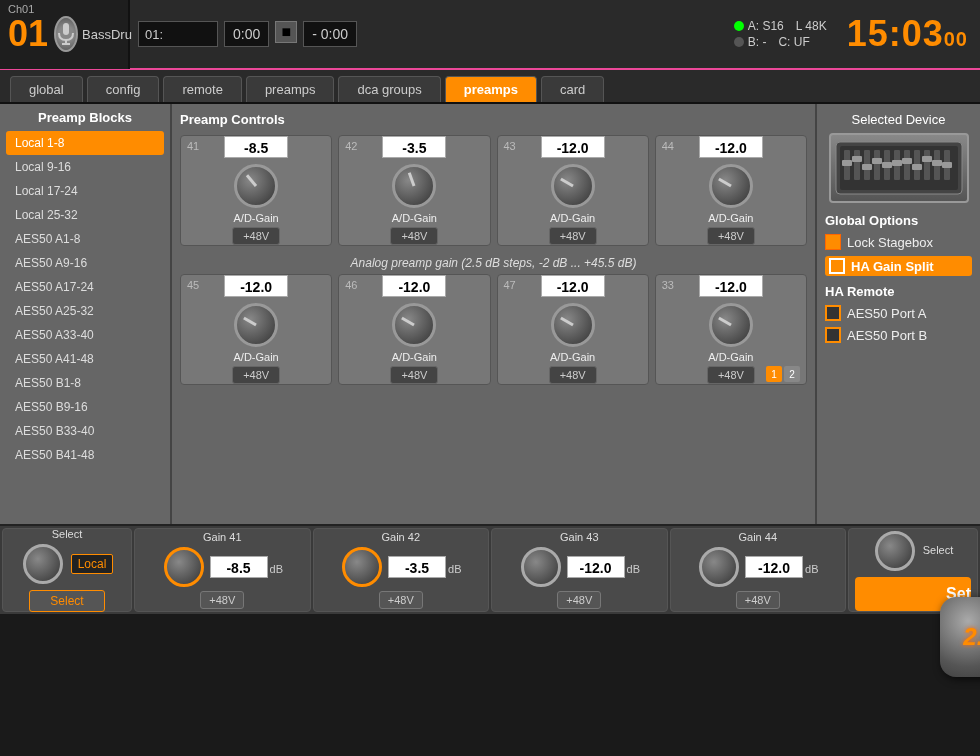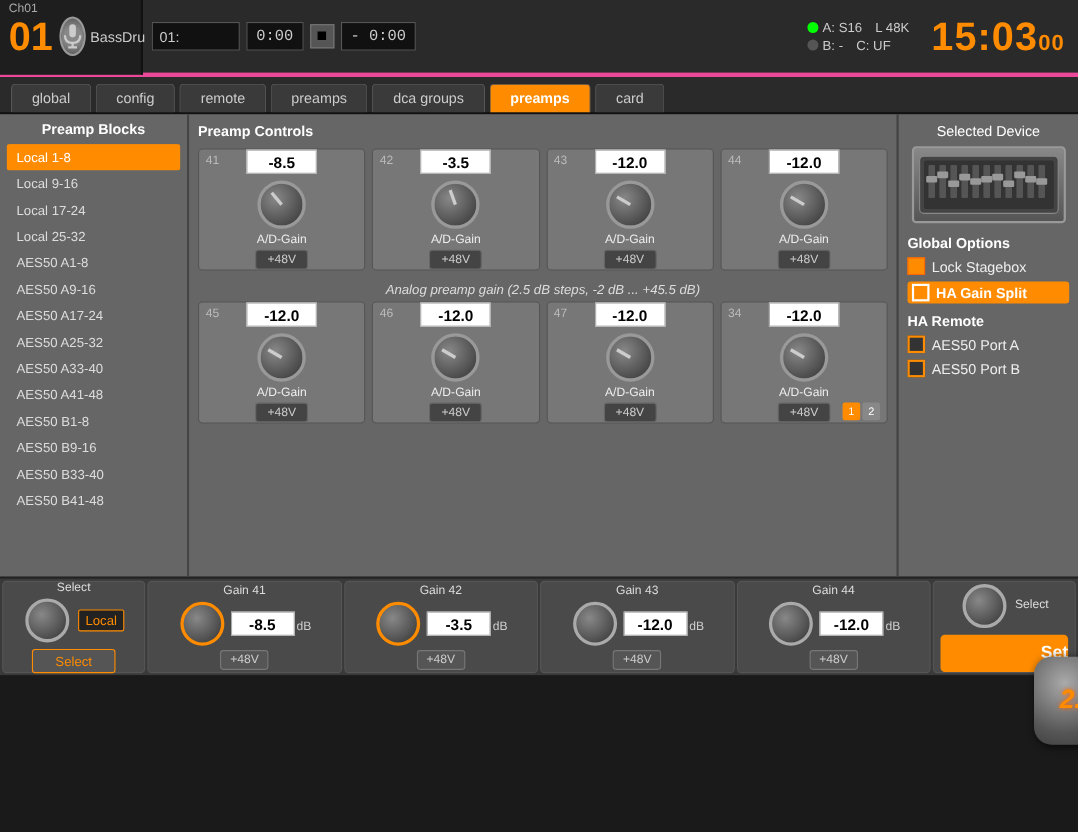--- a/index.html
+++ b/index.html
@@ -10,47 +10,46 @@
       font-family: Arial, sans-serif;
       overflow: hidden;
     }
 
     
     .top-bar {
       display: flex;
       align-items: center;
       background: #2a2a2a;
       height: 70px;
-      border-bottom: 4px solid #ec4899;
+      border-bottom: 2px solid #ec4899;
     }
     .transport-area {
       flex: 1;
       display: flex;
-      align-items: center;
+      align-items: flex-start;
       padding: 0 8px;
       gap: 6px;
     }
     .transport-input {
       background: #111;
       border: 1px solid #555;
       color: #ccc;
       font-size: 13px;
       padding: 3px 6px;
       height: 26px;
     }
     .transport-time {
       color: #ccc;
       font-size: 14px;
       background: #111;
       border: 1px solid #555;
       padding: 3px 8px;
       height: 26px;
       display: flex;
       align-items: center;
-      font-family: Liberation Mono, monospace;
     }
     .transport-btn {
       background: #555;
       border: 1px solid #777;
       width: 22px;
       height: 22px;
       display: flex;
       align-items: center;
       justify-content: center;
       cursor: pointer;
@@ -571,21 +570,21 @@
         <button class="btn-48v">+48V</button>
       </div>
       <div class="knob-cell">
         <span class="knob-num">47</span>
         <div class="gain-value">-12.0</div>
         <div class="knob" style="--rot: -60deg;"></div>
         <span class="knob-label">A/D-Gain</span>
         <button class="btn-48v">+48V</button>
       </div>
       <div class="knob-cell" style="position:relative;">
-        <span class="knob-num">34</span>
+        <span class="knob-num">33</span>
         <div class="gain-value">-12.0</div>
         <div class="knob" style="--rot: -60deg;"></div>
         <span class="knob-label">A/D-Gain</span>
         <button class="btn-48v">+48V</button>
         <div class="page-num">
           <span class="active">1</span>
           <span>2</span>
         </div>
       </div>
     </div>

